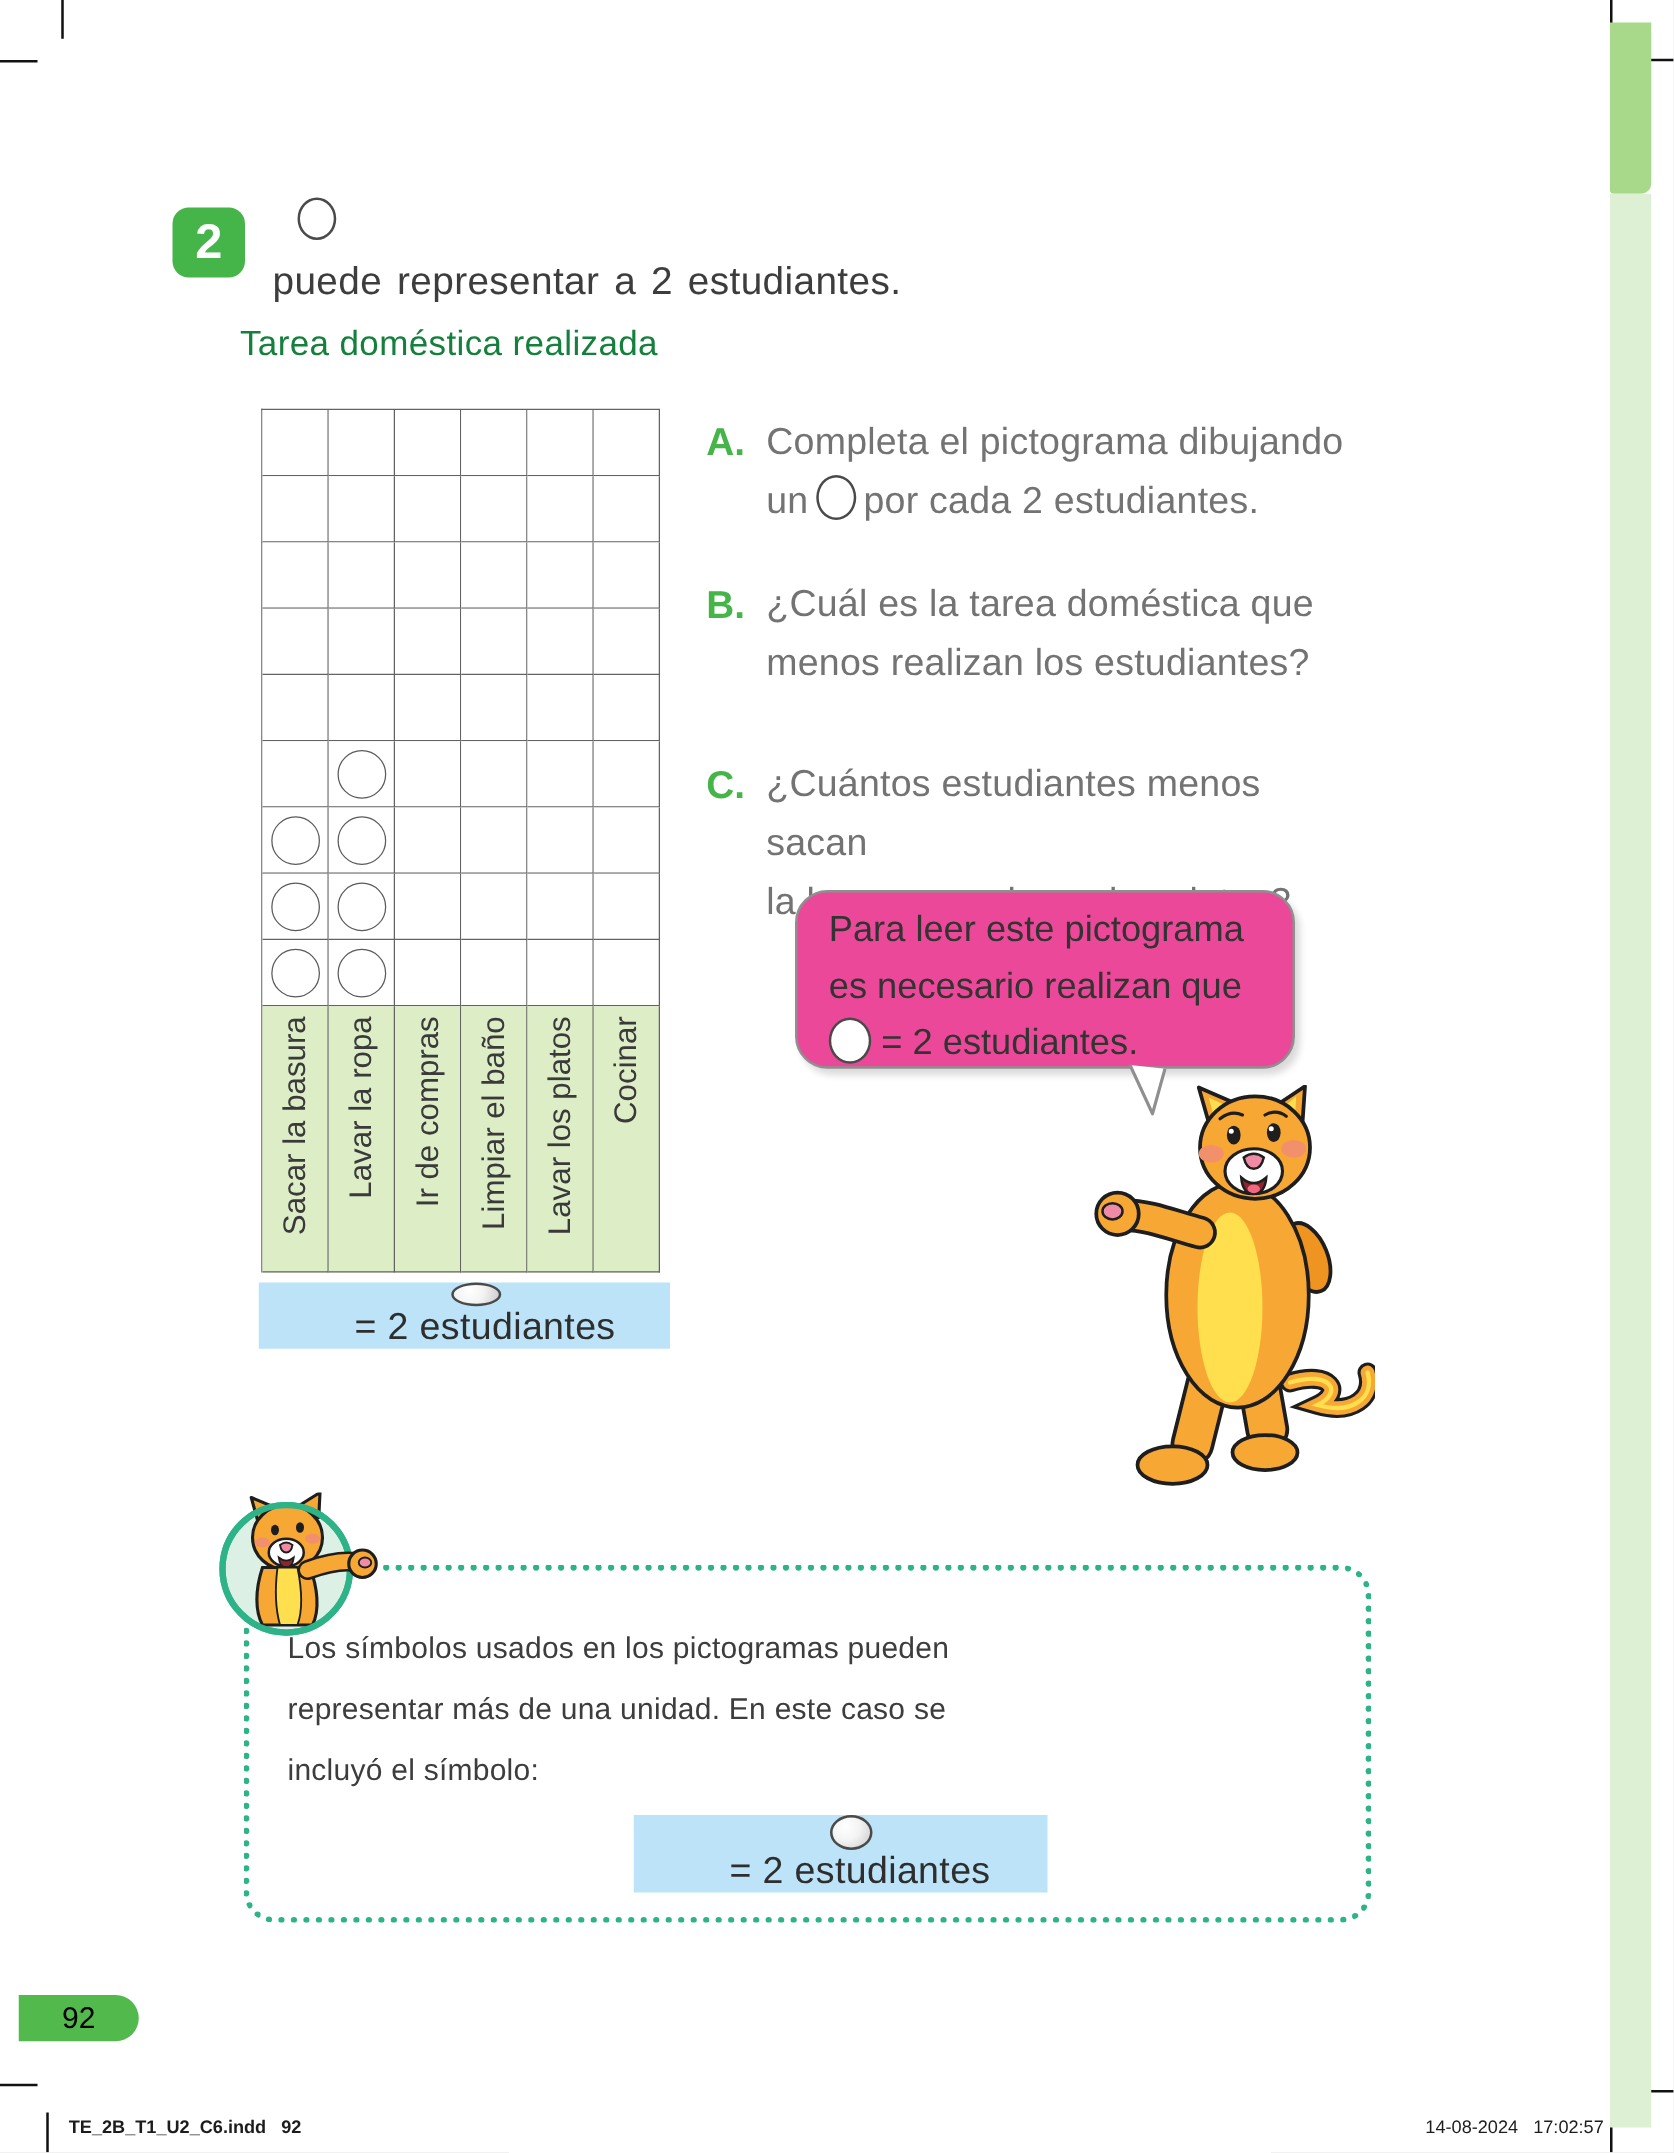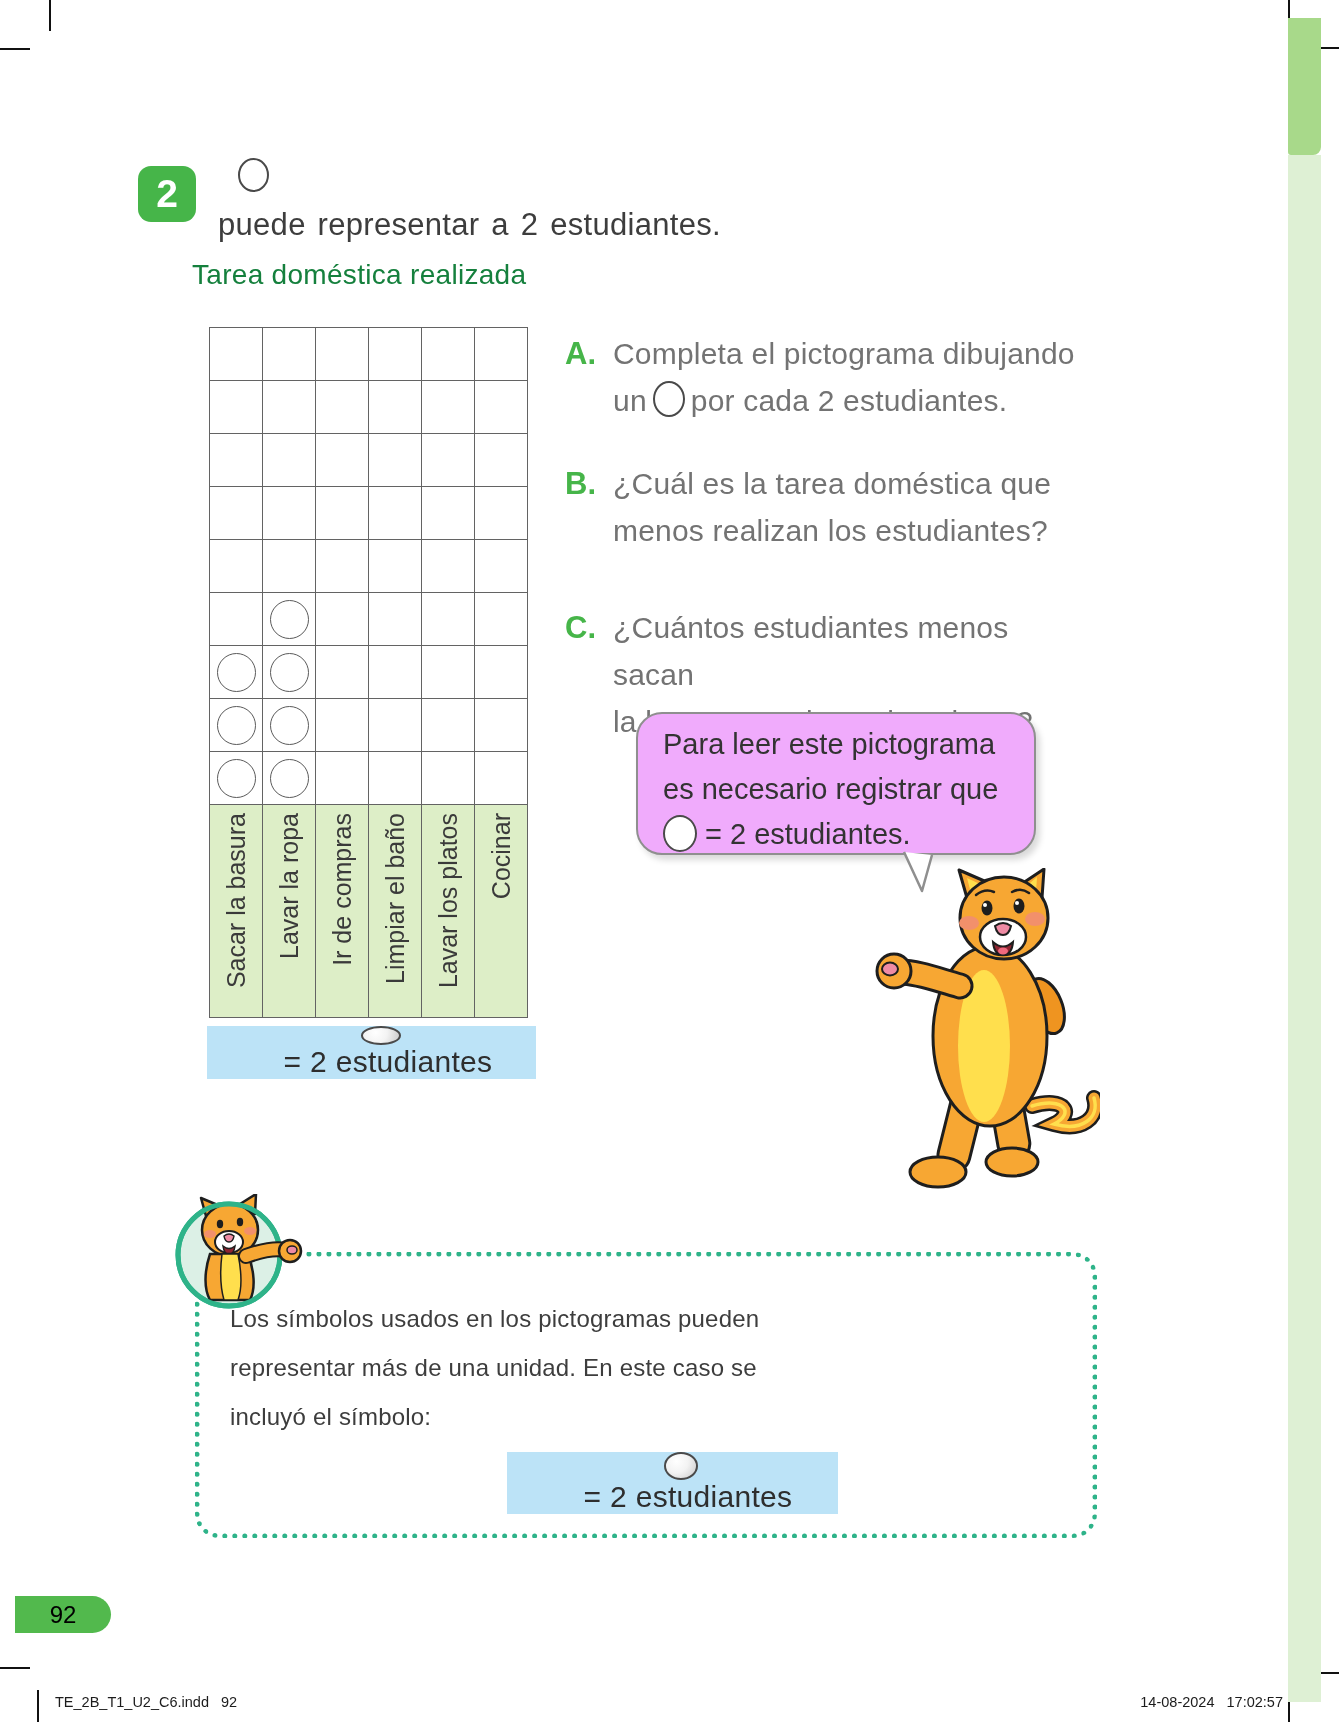--- a/index.html
+++ b/index.html
@@ -38,38 +38,38 @@
   .legend-circle{width:36px;height:37px;border:2px solid #4a4a4a;border-radius:50%;
                  background:radial-gradient(circle at 35% 30%, #ffffff 0%, #f3f3f3 45%, #c9c9c9 100%);}
   .legend-circle.egg{width:30px;height:39px;}
   .legend-text{font-size:30px;color:#2e2e2e;margin-left:14px;letter-spacing:.3px;}
   
   .question{position:absolute;left:565px;display:flex;gap:17px;}
   .qlabel{color:#46b549;font-weight:700;font-size:31px;line-height:47px;}
   .qtext{font-size:30px;line-height:47px;color:#737373;width:480px;letter-spacing:.2px;}
   .qtext .inline-circle{width:28px;height:32px;margin:0 6px;}
   
-  #bubble{position:absolute;left:636px;top:712px;width:400px;height:143px;background:#f0abfc;
+  #bubble{position:absolute;left:636px;top:712px;width:400px;height:143px;background:#ec4899;
           border:2.5px solid #8f8f8f;border-radius:26px;box-shadow:4px 5px 6px rgba(0,0,0,.15);
           padding:8px 18px 0 25px;box-sizing:border-box;font-size:29px;line-height:45px;color:#333;}
   #bubble .inline-circle{width:30px;height:33px;margin-right:8px;vertical-align:-8px;}
   #bubble-tail{position:absolute;left:896px;top:851px;}
   
   #info-box{position:absolute;left:195px;top:1252px;width:902px;height:286px;
             border:5px dotted #2eb389;border-radius:24px;box-sizing:border-box;}
   #info-text{position:absolute;left:230px;top:1294px;width:820px;font-size:24px;line-height:49px;
              color:#3d3d3d;letter-spacing:.2px;}
   #avatar{position:absolute;left:168px;top:1194px;z-index:5;}
   
   #page-badge{position:absolute;left:15px;top:1596px;width:96px;height:37px;background:#52b94d;
               border-radius:0 19px 19px 0;display:flex;align-items:center;justify-content:center;
               color:#000000;font-size:24px;}
   .footer-text{position:absolute;top:1694px;font-size:14.5px;color:#1c1c1c;white-space:pre;
                font-family:"Liberation Sans",sans-serif;}
-  #footer-left{left:55px;}
+  #footer-left{left:55px;font-weight:bold;}
   #footer-right{right:56px;}
 </style>
 </head>
 <body>
 
 <div id="page">
 
   <div class="crop" style="left:49px;top:0;width:2px;height:31px;"></div>
   <div class="crop" style="left:0;top:48px;width:30px;height:2px;"></div>
   <div class="crop" style="left:1288px;top:0;width:2px;height:30px;"></div>
@@ -196,21 +196,21 @@
       <span>menos realizan los estudiantes?</span></span>
   </div>
   <div class="question" style="top:604px;">
     <span class="qlabel">C.</span>
     <span class="qtext"><span>¿Cuántos estudiantes menos sacan</span><br>
       <span>la basura que lavan los platos?</span></span>
   </div>
 
   <div id="bubble">
     <div>Para leer este pictograma</div>
-    <div>es necesario registrar que</div>
+    <div>es necesario realizan que</div>
     <div><span class="inline-circle"></span><span>= 2 estudiantes.</span></div>
   </div>
   <svg id="bubble-tail" width="48" height="46" viewBox="0 0 48 46">
     <path d="M8,1 L26,40 L36,4" fill="#ffffff" stroke="#8f8f8f" stroke-width="2.5" stroke-linejoin="round"></path>
   </svg>
 
   <svg class="abs" style="left:860px;top:868px;" width="240" height="330" viewBox="0 0 240 330">
 
     <path d="M172,238 C205,228 215,246 194,256 C222,264 240,250 234,230" fill="none" stroke="#1e1e1e" stroke-width="16" stroke-linecap="round"></path>
     <path d="M172,238 C205,228 215,246 194,256 C222,264 240,250 234,230" fill="none" stroke="#f7a733" stroke-width="11" stroke-linecap="round"></path>

